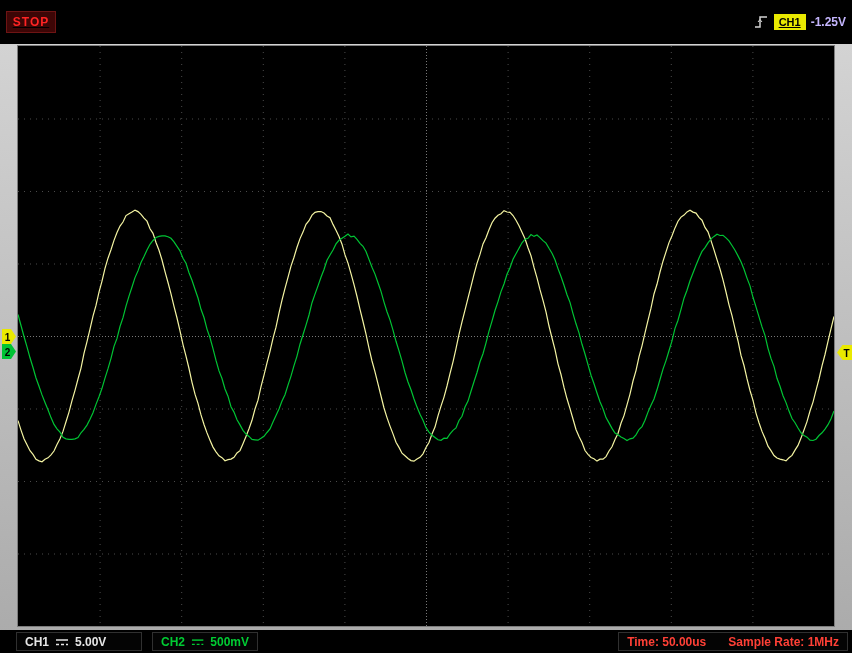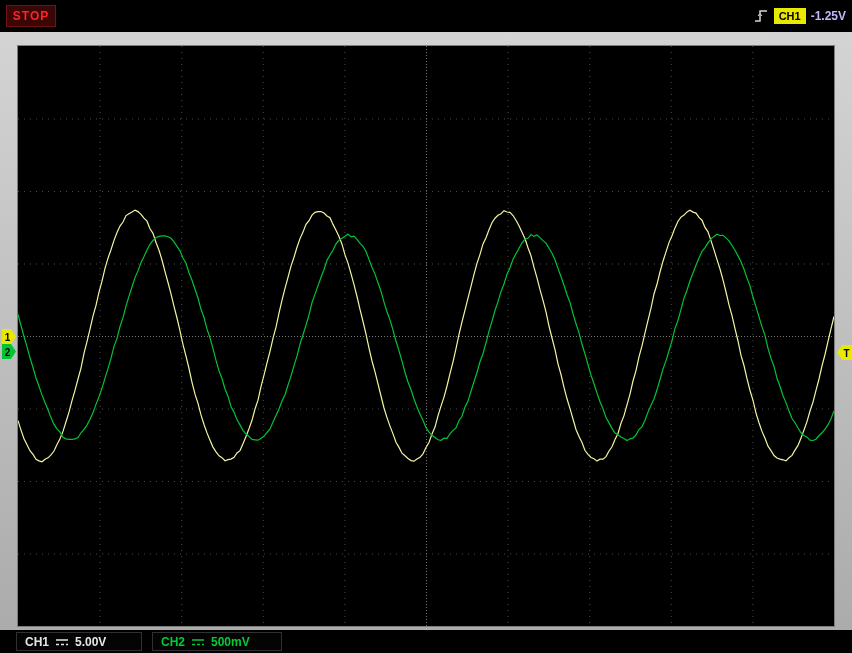--- a/index.html
+++ b/index.html
@@ -6,22 +6,22 @@
   .screen{
     position:relative;
     width:852px;height:653px;
     background:linear-gradient(180deg,#d6d6d6 0%,#c2c2c2 45%,#aaaaaa 100%);
     font-family:"Liberation Sans",sans-serif;
     overflow:hidden;
     user-select:none;
   }
   
   .top-bar{
-    position:absolute;left:0;top:0;width:852px;height:32px;
-    background:#000;display:flex;align-items:center;
+    position:absolute;left:0;top:0;width:852px;height:44px;
+    background:#000;display:flex;align-items:center;text-decoration:underline;
   }
   .stop-box{
     margin-left:6px;width:48px;height:20px;
     background:#3d0606;border:1px solid #6e1414;
     display:flex;align-items:center;justify-content:center;
     font-size:12px;font-weight:bold;letter-spacing:1px;
   }
   .trig-readout{margin-left:auto;margin-right:6px;display:flex;align-items:center;gap:5px;height:20px;}
   .trig-icon{display:block;}
   .chip{
@@ -46,21 +46,21 @@
     position:absolute;left:0;top:630px;width:852px;height:23px;
     background:#000;display:flex;align-items:center;
   }
   .info-box{
     display:flex;align-items:center;gap:6px;
     height:19px;box-sizing:border-box;padding:0 8px;
     background:#040404;border:1px solid #303030;
     font-size:12px;font-weight:bold;white-space:nowrap;
   }
   .ch1-box{margin-left:16px;width:126px;}
-  .ch2-box{margin-left:10px;width:130px;}
+  .ch2-box{margin-left:10px;width:106px;}
   .time-box{margin-left:auto;margin-right:4px;gap:22px;}
   .coupling-icon{display:block;}
 </style>
 </head>
 <body>
 
 <div class="screen">
 
   <div class="top-bar">
     <div class="stop-box" style="color: rgb(255, 36, 36);">STOP</div>
@@ -121,15 +121,19 @@
       <span>5.00V</span>
     </div>
     <div class="info-box ch2-box" style="color: rgb(0, 204, 51);">
       <span>CH2</span>
       <svg class="coupling-icon" width="14" height="10" viewBox="0 0 14 10">
         <line x1="1" y1="3" x2="13" y2="3" stroke="currentColor" stroke-width="1.5"></line>
         <line x1="1" y1="7.5" x2="13" y2="7.5" stroke="currentColor" stroke-width="1.5" stroke-dasharray="3 2"></line>
       </svg>
       <span>500mV</span>
     </div>
+    <div class="info-box time-box" style="color: rgb(255, 64, 54);">
+      <span>Time: 50.00us</span>
+      <span>Sample Rate: 1MHz</span>
+    </div>
   </div>
 
 </div>
 
 </body></html>

